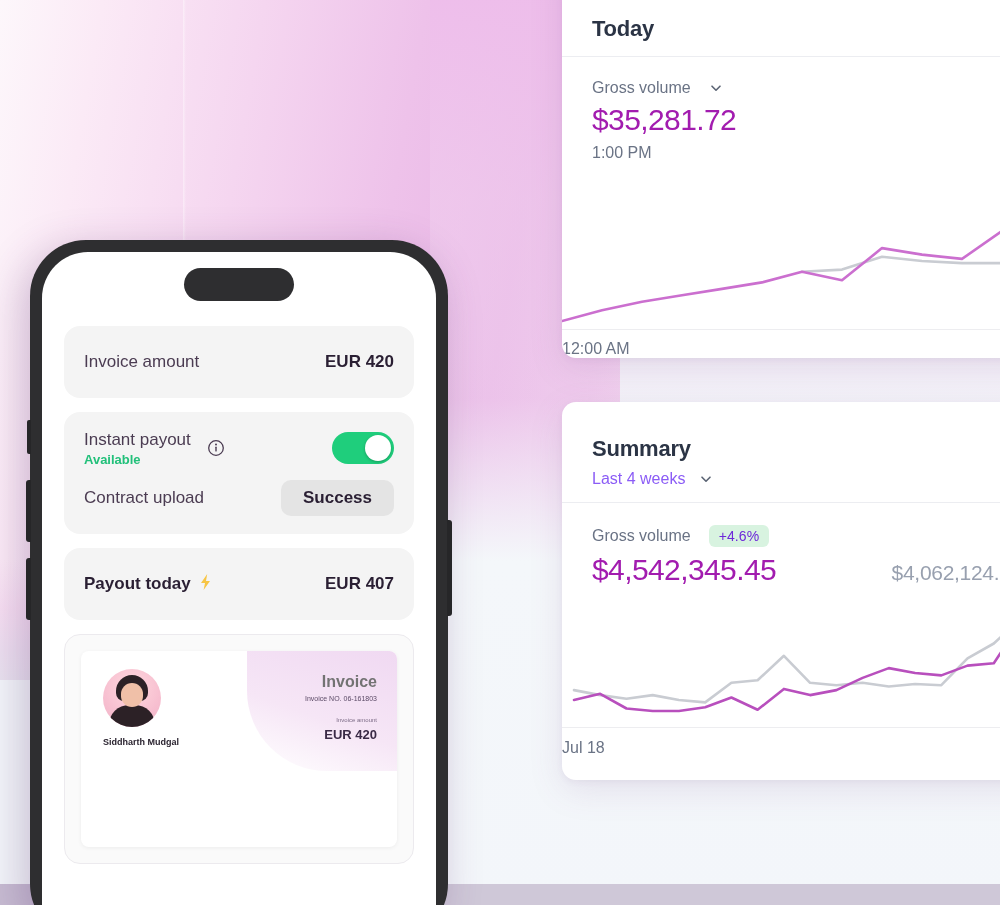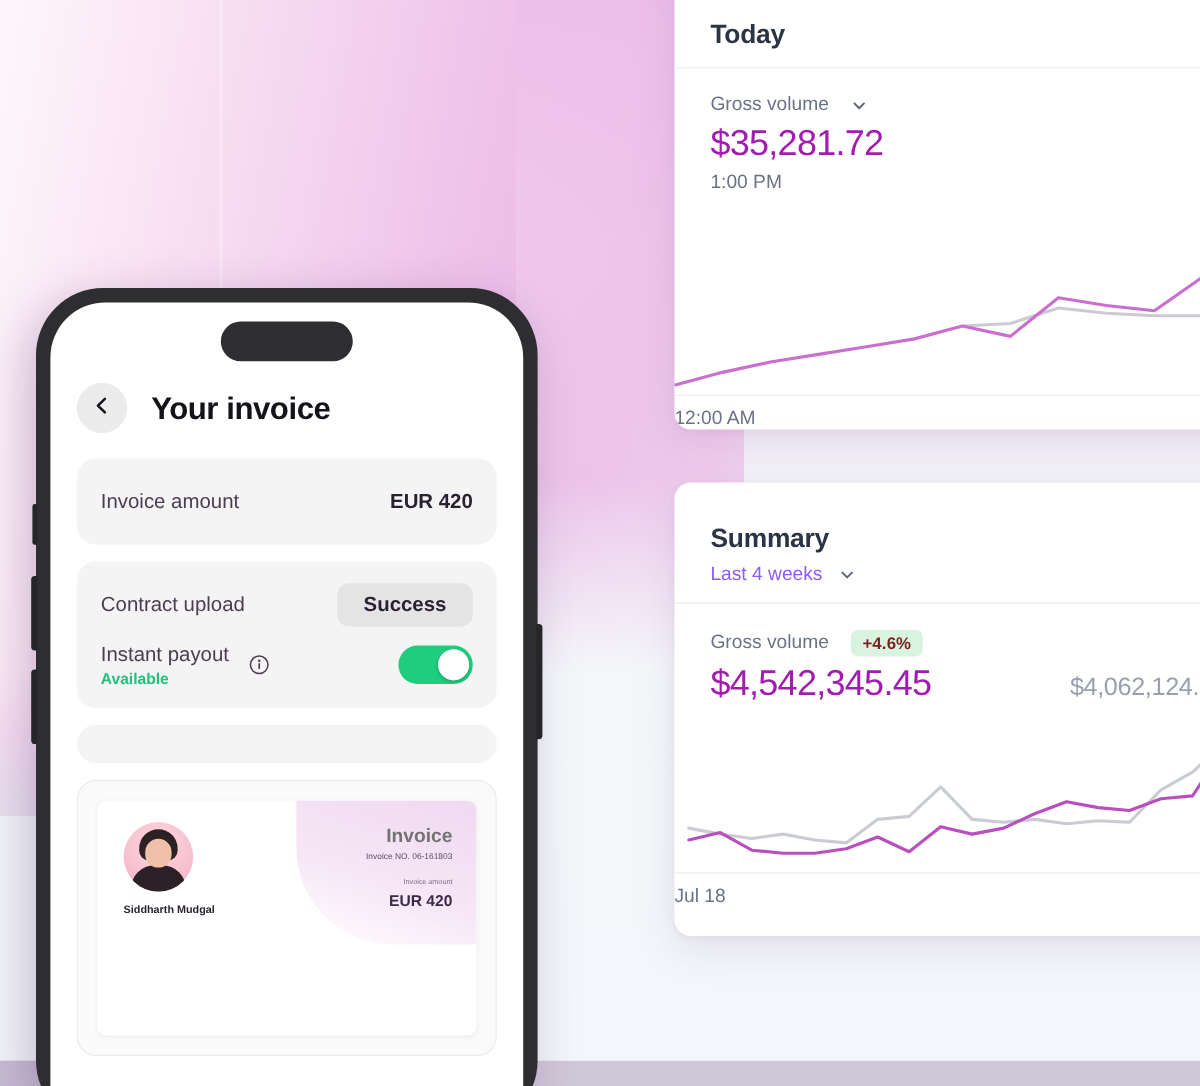--- a/index.html
+++ b/index.html
@@ -68,22 +68,22 @@
   .chev{ width:14px; height:14px; display:inline-block; }
   .chev svg{ display:block; }
 
   .card-divider{ height:1px; background:#ecedf1; width:100%; }
 
   .card-body{ padding:22px 30px 0 30px; position:relative; height:100%; }
 
   .metric-row{ display:flex; align-items:center; gap:18px; }
   .metric-label{ font-size:16px; color:#6a7385; }
   .badge{
-    background:#d8f3e0; color:#7f1d1d;
-    font-size:14px; font-weight:bold;
+    background:#d8f3e0; color:#6d28d9;
+    font-size:14px; font-weight:normal;
     padding:3px 10px; border-radius:6px; letter-spacing:.1px;
   }
   .amount-row{ display:flex; align-items:baseline; justify-content:space-between; margin-top:6px; }
   .amount-primary{ font-size:30px; color:#a21caf; letter-spacing:-.6px; }
   .amount-secondary{ font-size:21px; color:#98a0af; letter-spacing:-.3px; }
   .time-label{ font-size:16px; color:#6a7385; margin-top:7px; }
 
   .chart-wrap{ position:absolute; left:30px; right:0px; }
   .axis-line{ position:absolute; left:0; right:0; height:1px; background:#ededf0; }
   .axis-row{ position:absolute; left:30px; right:30px; display:flex; justify-content:space-between; }
@@ -267,66 +267,67 @@
   <div class="side-btn" id="btn-mute"></div>
   <div class="side-btn" id="btn-volup"></div>
   <div class="side-btn" id="btn-voldn"></div>
   <div class="side-btn" id="btn-power"></div>
 
   <div id="phone-inner">
     <div id="island"></div>
 
     <div id="screen">
 
-      <div id="nav-row">
-        <div id="back-btn">
-          <span>
-            <svg width="18" height="18" viewBox="0 0 18 18">
-                <path d="M11.4 3.4 L5.6 9 L11.4 14.6" fill="none" stroke="#14151a" stroke-width="2.1" stroke-linecap="round" stroke-linejoin="round"></path>
-              </svg>
-          </span>
-        </div>
-        <div id="screen-title">Your invoice</div>
-      </div>
 
       <div class="group">
         <div class="grow">
           <div class="g-left">
             <span class="g-label">Invoice amount</span>
           </div>
           <span class="g-value bold">EUR 420</span>
         </div>
       </div>
 
       <div class="group">
-        <div class="grow">
-          <span class="g-label">Contract upload</span>
-          <span class="pill">Success</span>
-        </div>
         <div class="grow">
           <div class="g-left">
             <div>
               <div class="g-label">Instant payout</div>
               <div class="g-sub">Available</div>
             </div>
             <span class="info-ico">
               <svg width="18" height="18" viewBox="0 0 18 18">
                   <circle cx="9" cy="9" r="7.3" fill="none" stroke="#4b3c52" stroke-width="1.3"></circle>
                   <circle cx="9" cy="5.6" r="1" fill="#4b3c52"></circle>
                   <rect x="8.3" y="7.6" width="1.4" height="5" rx=".7" fill="#4b3c52"></rect>
                 </svg>
             </span>
           </div>
           <div class="toggle on">
               <div class="knob"></div>
             </div>
         </div>
+        <div class="grow">
+          <span class="g-label">Contract upload</span>
+          <span class="pill">Success</span>
+        </div>
       </div>
 
       <div class="group">
+        <div class="grow">
+          <div class="g-left" style="gap:7px">
+            <span class="g-label bold">Payout today</span>
+            <span>
+              <svg width="15" height="18" viewBox="0 0 15 18">
+                  <path d="M9.2 1 L3 10 L7 10 L5.6 17 L12 8 L8 8 Z" fill="#f7c544"></path>
+                </svg>
+            </span>
+          </div>
+          <span class="g-value bold">EUR 407</span>
+        </div>
       </div>
 
       <div id="inv-card">
         <div id="inv-sheet">
           <div id="inv-corner"></div>
           <div id="inv-avatar">
             <div class="body"></div>
               <div class="hair"></div>
               <div class="face"></div>
           </div>

